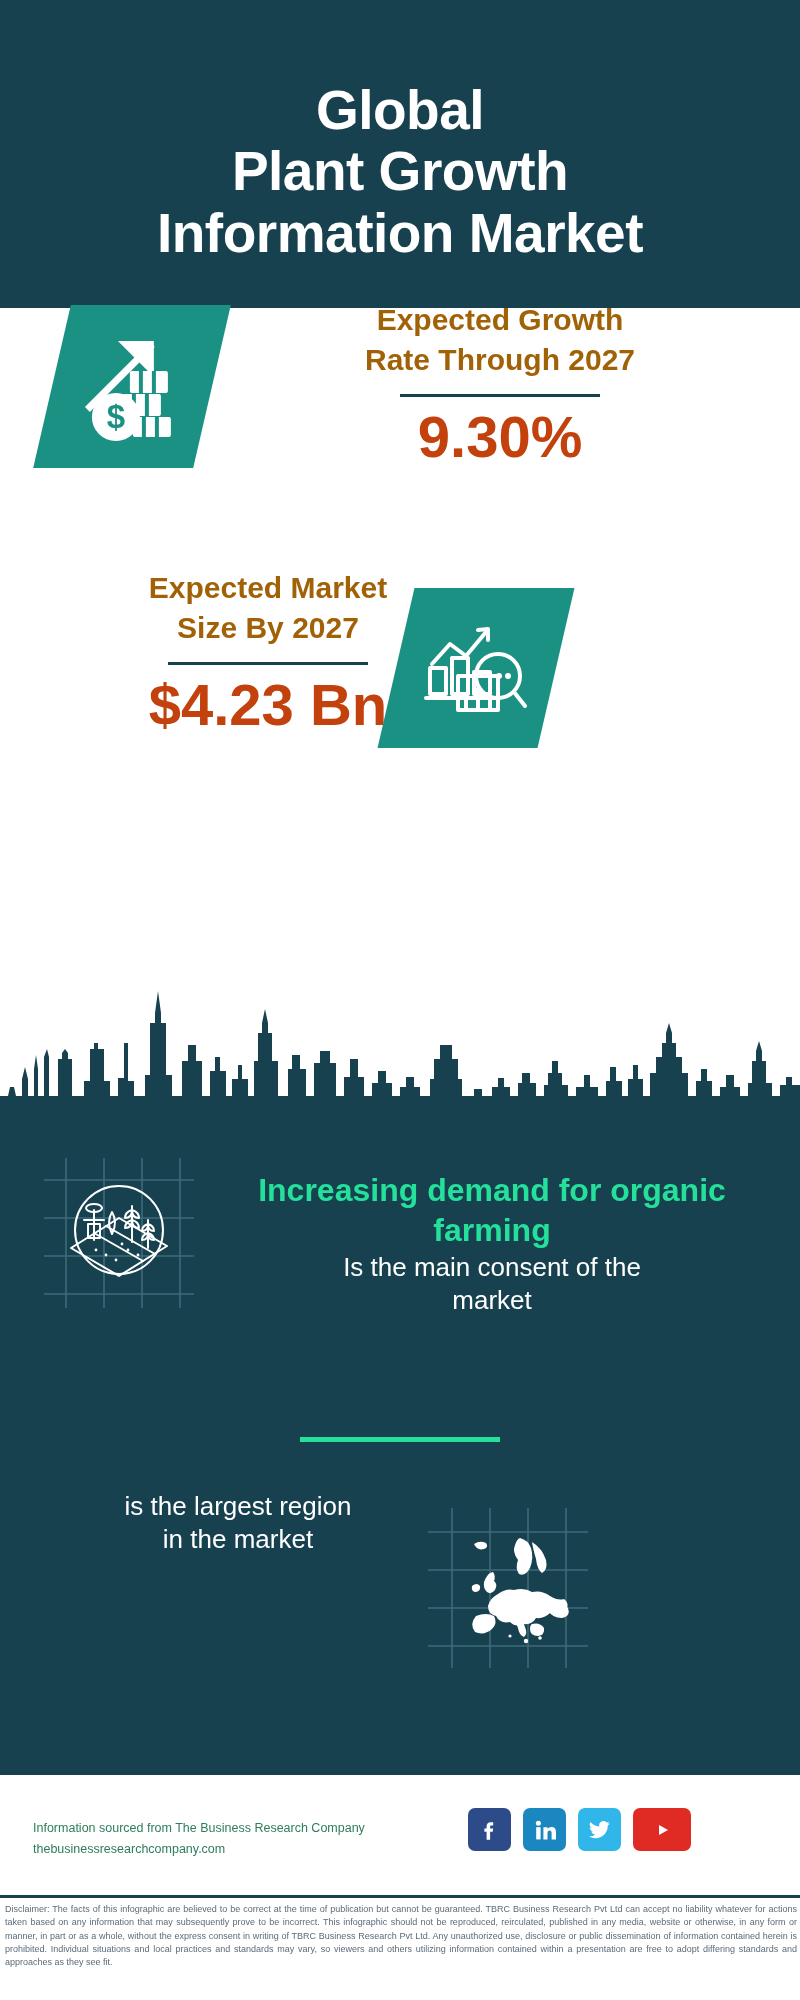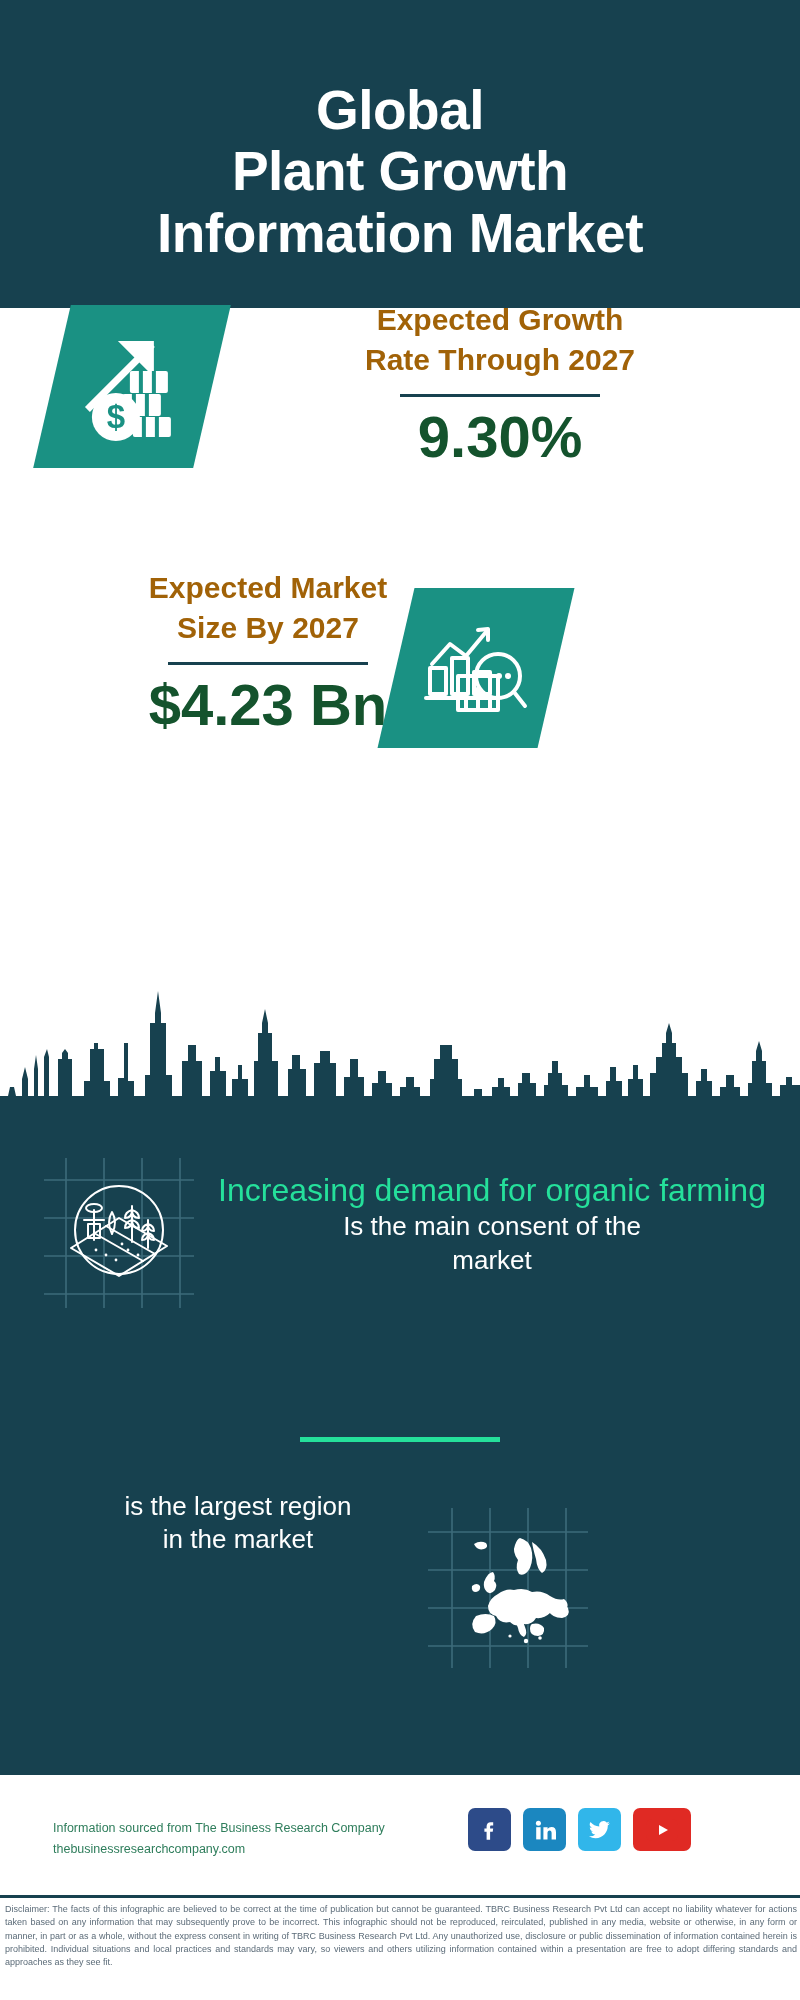--- a/index.html
+++ b/index.html
@@ -49,56 +49,56 @@
     color:#17414f;
   }
   .stat-label{
     font-size:30px;font-weight:bold;line-height:1.34;color:#a16207;
     white-space:nowrap;
   }
   .stat-rule{
     width:200px;height:3px;background:#17414f;margin:14px auto 10px auto;
   }
   .stat-value{
-    font-size:58px;font-weight:bold;color:#14532d;line-height:1.05;
+    font-size:58px;font-weight:bold;color:#c2410c;line-height:1.05;
   }
 
   
   .dark-zone{
     position:absolute;left:0;top:1123px;width:800px;height:652px;
     background:#17414f;
   }
   .skyline{
     position:absolute;left:0;top:983px;width:800px;height:145px;
     display:block;
   }
 
   
   .gridicon{position:absolute;}
 
   .fact{position:absolute;text-align:center;}
   .fact-hi{
-    color:#25e09b;font-size:32px;font-weight:normal;line-height:1.26;
+    color:#25e09b;font-size:32px;font-weight:bold;line-height:1.26;
   }
   .fact-sub{
     color:#ffffff;font-size:26px;font-weight:normal;line-height:1.28;
   }
   .green-rule{
     position:absolute;width:200px;height:5px;background:#25e09b;
     left:300px;top:1437px;
   }
 
   
   .footer{
     position:absolute;left:0;top:1775px;width:800px;height:113px;
     background:#ffffff;
   }
   .src-text{
     position:absolute;left:33px;top:1818px;
-    color:#2e7d5b;font-size:12.5px;line-height:1.65;margin-left:20px;
+    color:#2e7d5b;font-size:12.5px;line-height:1.65;
   }
   .socials{position:absolute;left:468px;top:1808px;display:flex;gap:12px;}
   .sicon{
     width:43px;height:43px;border-radius:7px;
     display:flex;align-items:center;justify-content:center;
   }
   .s-fb{background:#2d4b89;}
   .s-li{background:#1b87c0;}
   .s-tw{background:#31b6ea;}
   .s-yt{background:#e02a24;}

